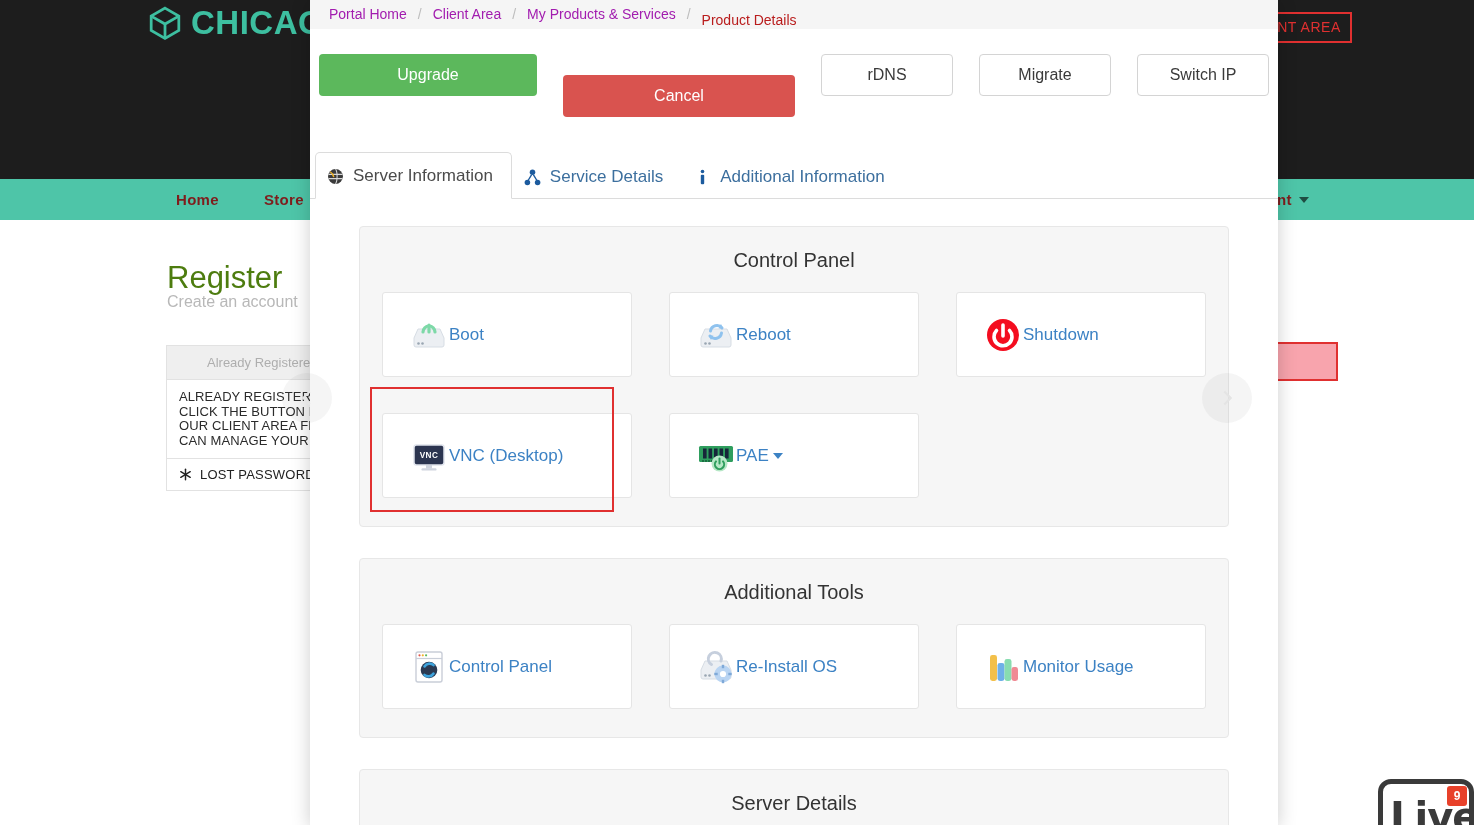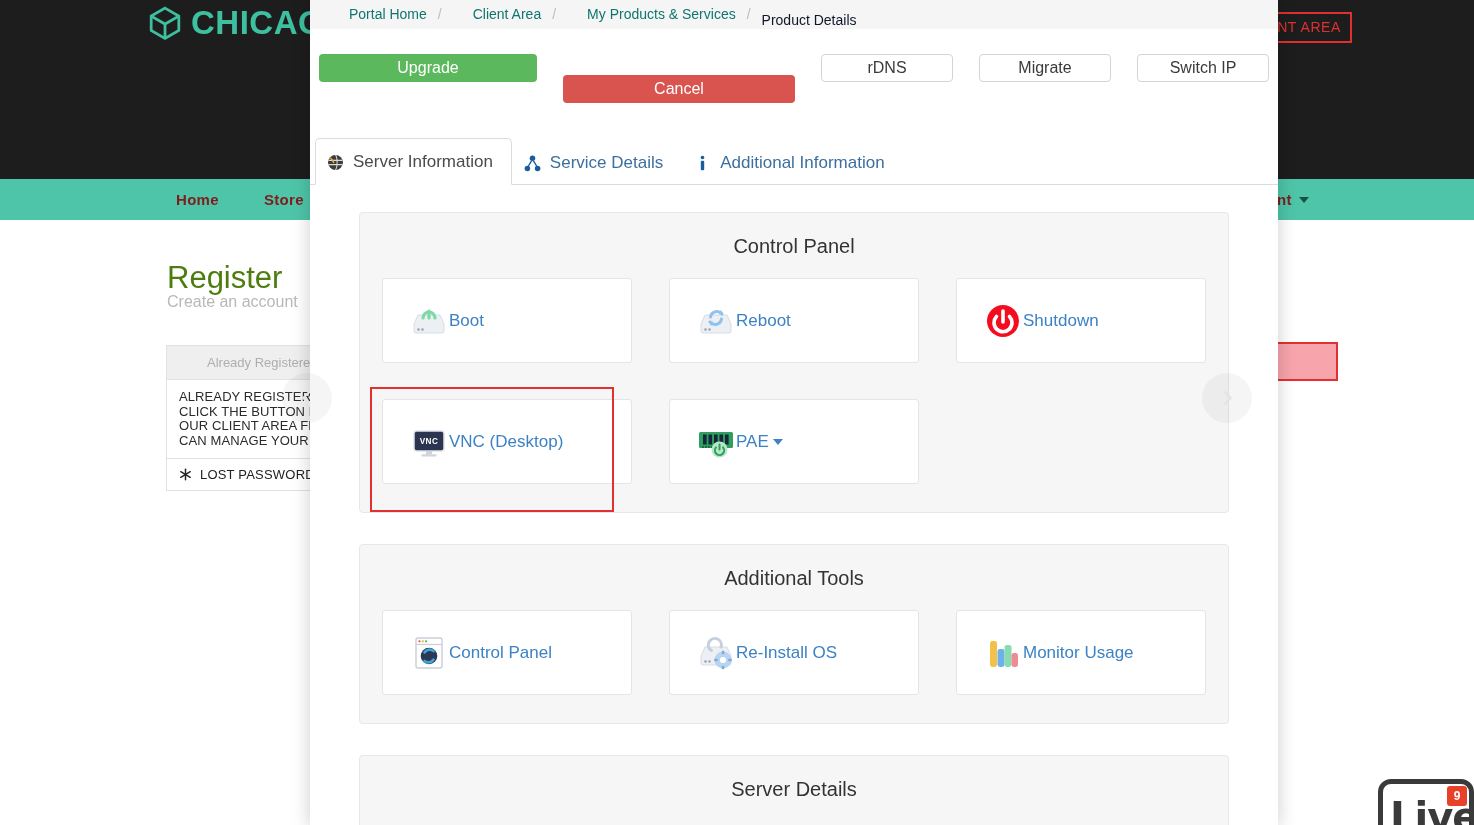--- a/index.html
+++ b/index.html
@@ -97,29 +97,29 @@
   
   .modal {
     position: absolute; left: 310px; top: -1px; width: 968px; height: 826px;
     background: #fff; box-shadow: 0 3px 18px rgba(0,0,0,.20);
     overflow: hidden;
   }
   .breadcrumb {
     height: 30px; background: #f5f5f5; display: flex; align-items: center;
     padding-left: 19px; gap: 11px; font-size: 14px;
   }
-  .breadcrumb a { color: #0f766e; text-decoration: none; margin-left: 20px; }
+  .breadcrumb a { color: #a21caf; text-decoration: none; }
   .breadcrumb .sep { color: #bdbdbd; }
-  .breadcrumb .current { color: #0f172a; margin-top: 11px; }
+  .breadcrumb .current { color: #b91c1c; margin-top: 11px; }
 
   .btn-row {
     display: flex; gap: 26px; padding: 25px 0 0 9px;
   }
   .btn {
-    height: 28px; min-width: 100px; border-radius: 4px; border: 1px solid transparent;
+    height: 42px; min-width: 100px; border-radius: 4px; border: 1px solid transparent;
     font-size: 16px; display: flex; align-items: center; justify-content: center;
     cursor: pointer; padding: 0 34px; white-space: nowrap;
   }
   .btn-upgrade { background: #5cb85c; color: #fff; width: 218px; }
   .btn-cancel  { background: #d9534f; color: #fff; width: 232px; margin-top: 21px; }
   .btn-default { background: #fff; color: #3a3a3a; border: 1px solid #d4d4d4; width: 132px; }
 
   .tabs {
     display: flex; align-items: flex-end; margin-top: 34px; padding-left: 5px;
     border-bottom: 1px solid #dcdcdc; position: relative; z-index: 2;

